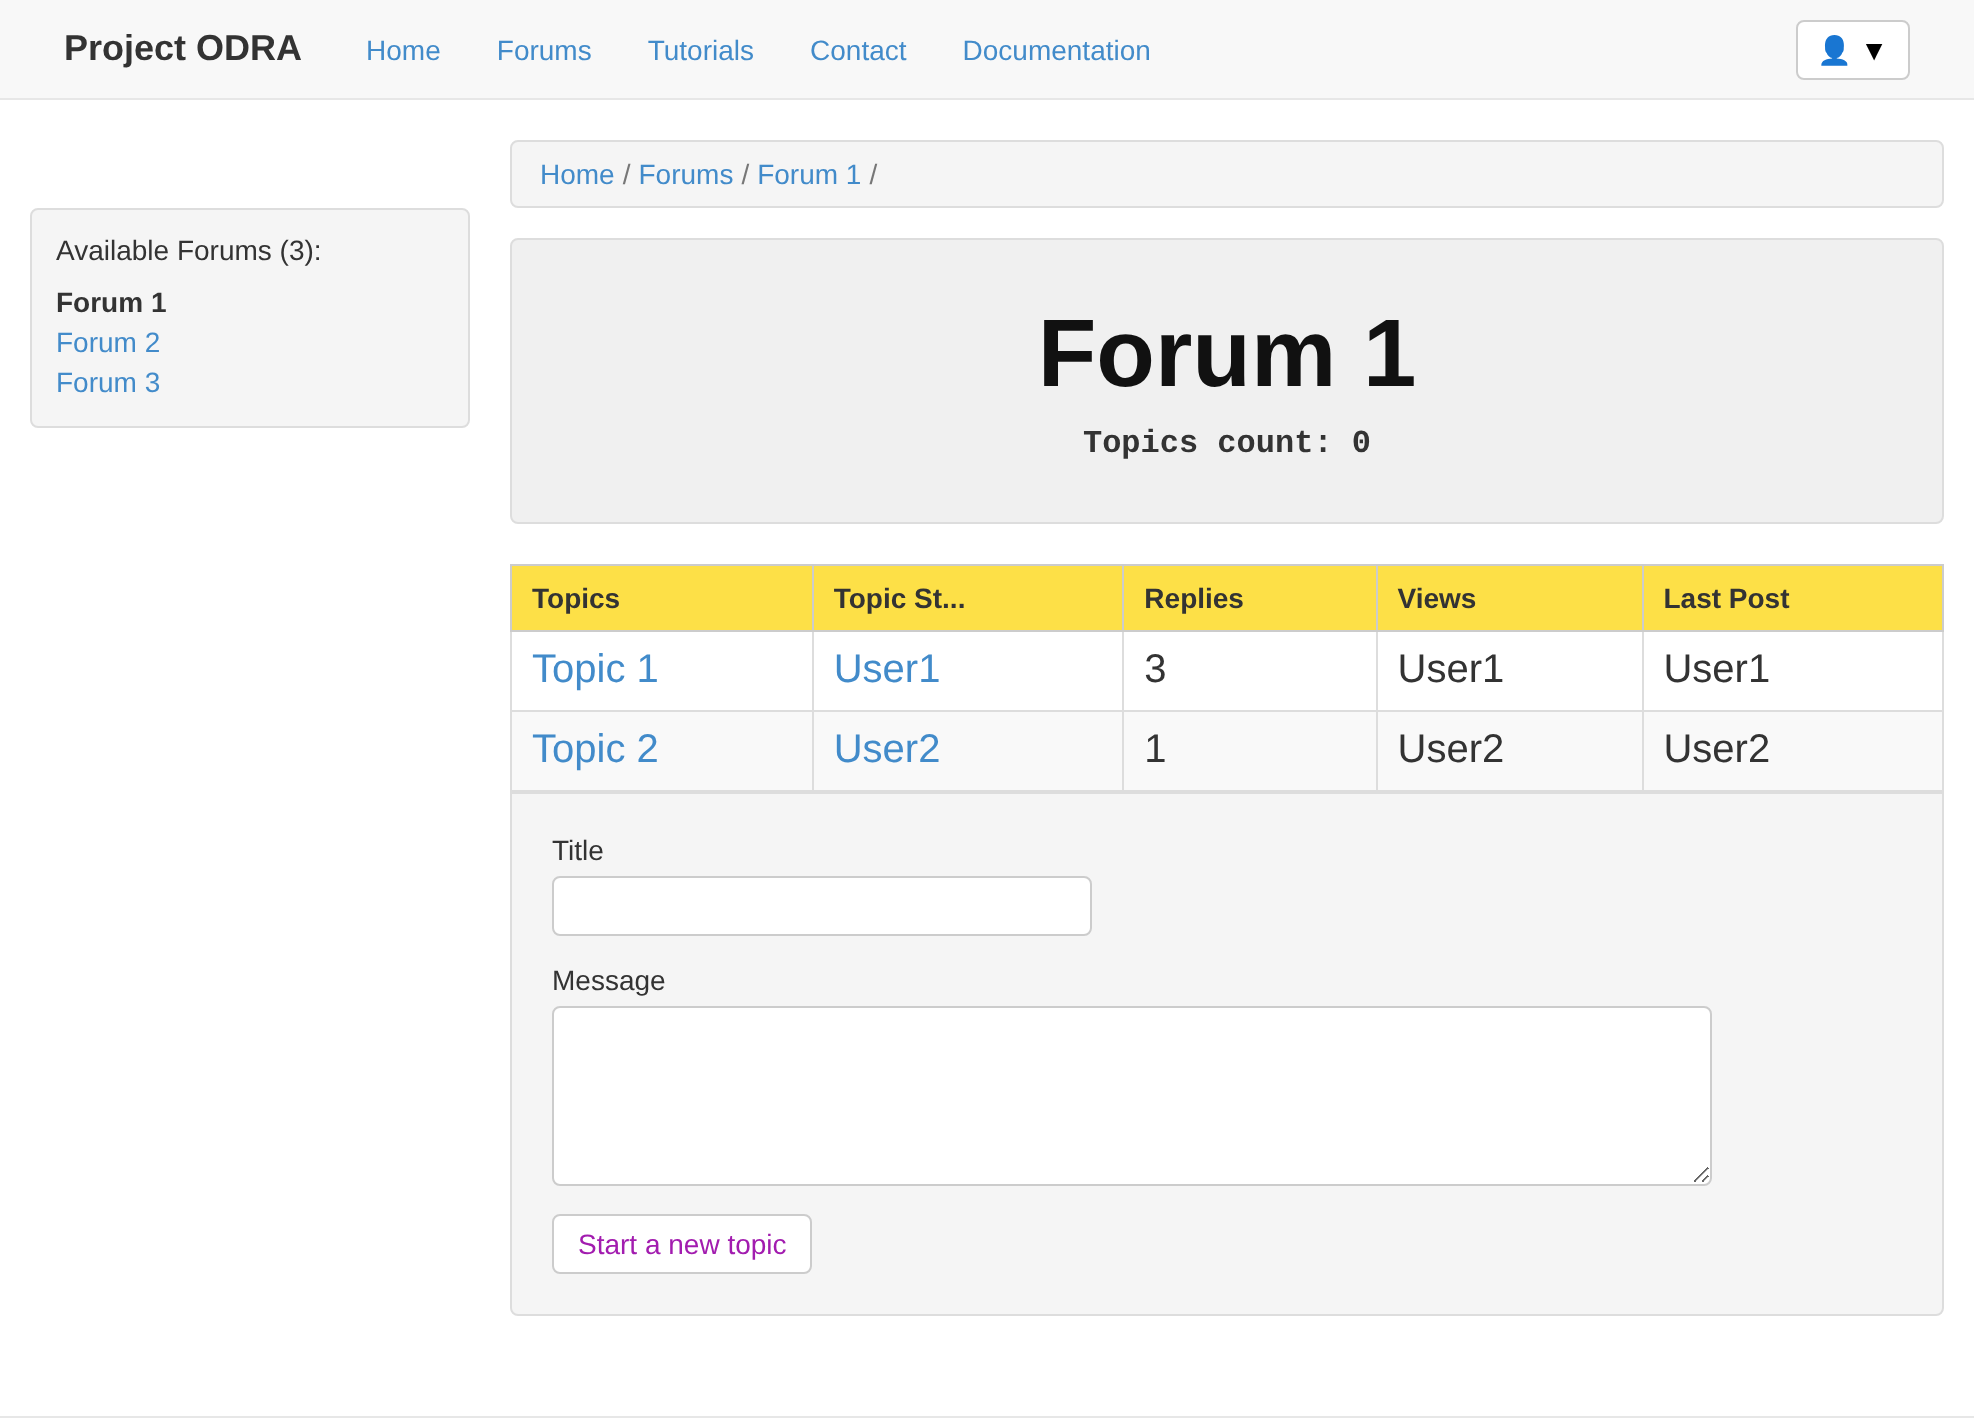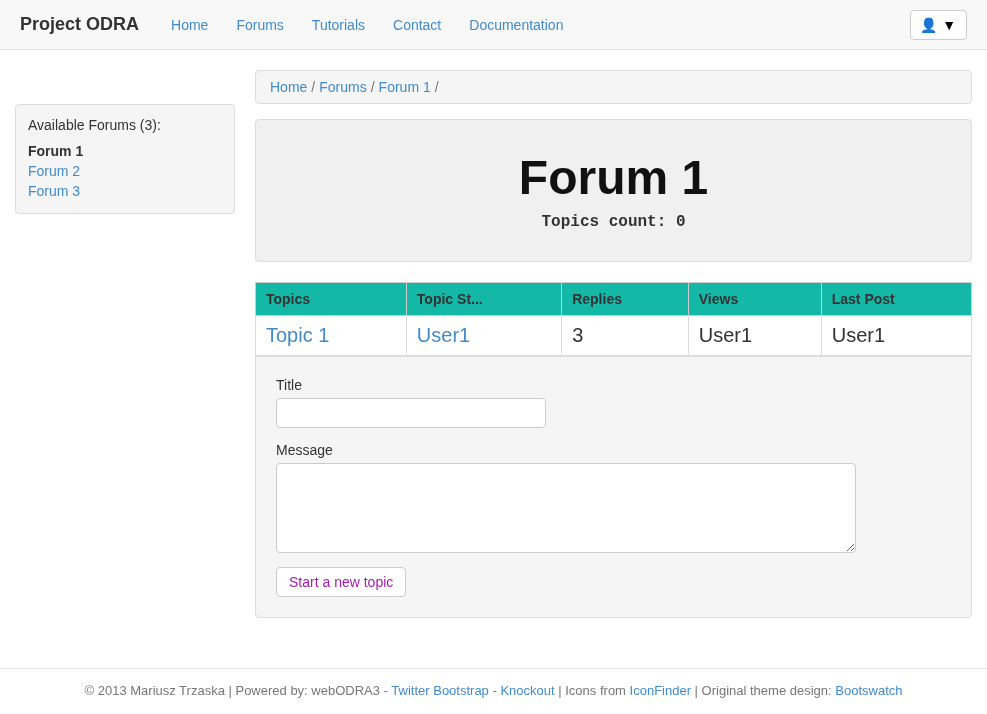--- a/index.html
+++ b/index.html
@@ -2,21 +2,21 @@
 <html><head>
   <meta charset="utf-8">
   <style>
     * { box-sizing: border-box; margin: 0; padding: 0; }
     body { font-family: "Helvetica Neue", Helvetica, Arial, sans-serif; font-size: 14px; color: #333; background: #fff; }
 
     
     .navbar {
       background: #f8f8f8;
       border-bottom: 1px solid #e7e7e7;
-      padding: 0 20px;
+      padding: 0 32px;
       display: flex;
       align-items: center;
       height: 50px;
       justify-content: flex-end;
     }
     .navbar-brand {
       font-size: 18px;
       font-weight: bold;
       color: #333;
       margin-right: 20px;
@@ -133,21 +133,21 @@
     }
 
     
     .forum-table {
       width: 100%;
       border-collapse: collapse;
       margin-bottom: 0;
       background: #fff;
     }
     .forum-table th {
-      background: #14b8a6;
+      background: #fde047;
       border: 1px solid #ccc;
       padding: 8px 10px;
       font-size: 14px;
       font-weight: bold;
       color: #333;
       text-align: left;
     }
     .forum-table td {
       border: 1px solid #ddd;
       padding: 8px 10px;
@@ -288,20 +288,27 @@
         </tr>
       </thead>
       <tbody>
         <tr>
           <td><a>Topic 1</a></td>
           <td><a>User1</a></td>
           <td>3</td>
           <td>User1</td>
           <td>User1</td>
         </tr>
+        <tr>
+          <td><a>Topic 2</a></td>
+          <td><a>User2</a></td>
+          <td>1</td>
+          <td>User2</td>
+          <td>User2</td>
+        </tr>
       </tbody>
     </table>
 
     <div class="new-topic-form">
       <div class="form-group">
         <label class="form-label">Title</label>
         <input class="form-control title-input" type="text" placeholder="" style="">
       </div>
       <div class="form-group">
         <label class="form-label">Message</label>

